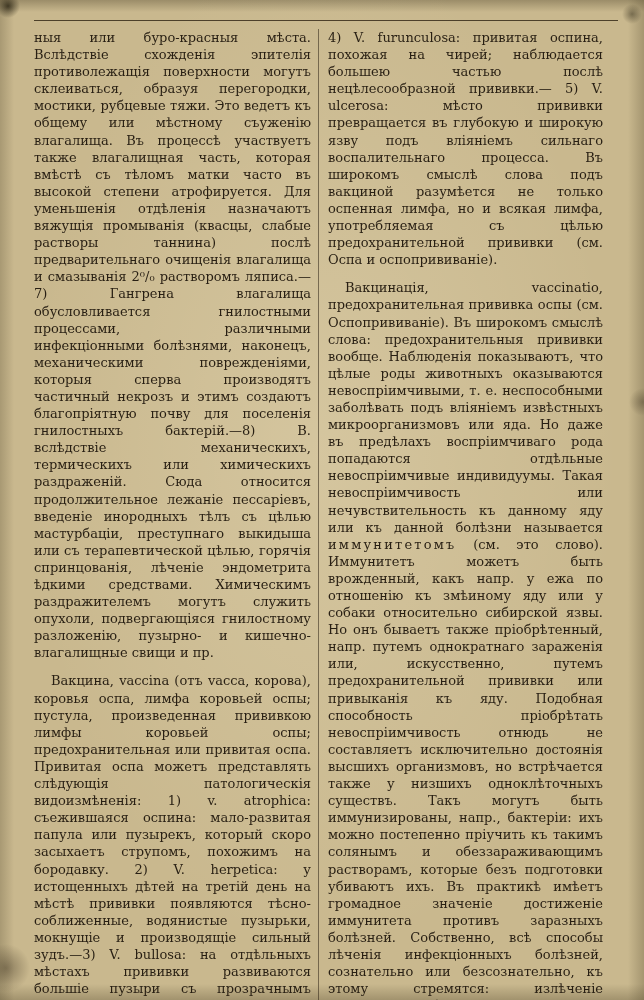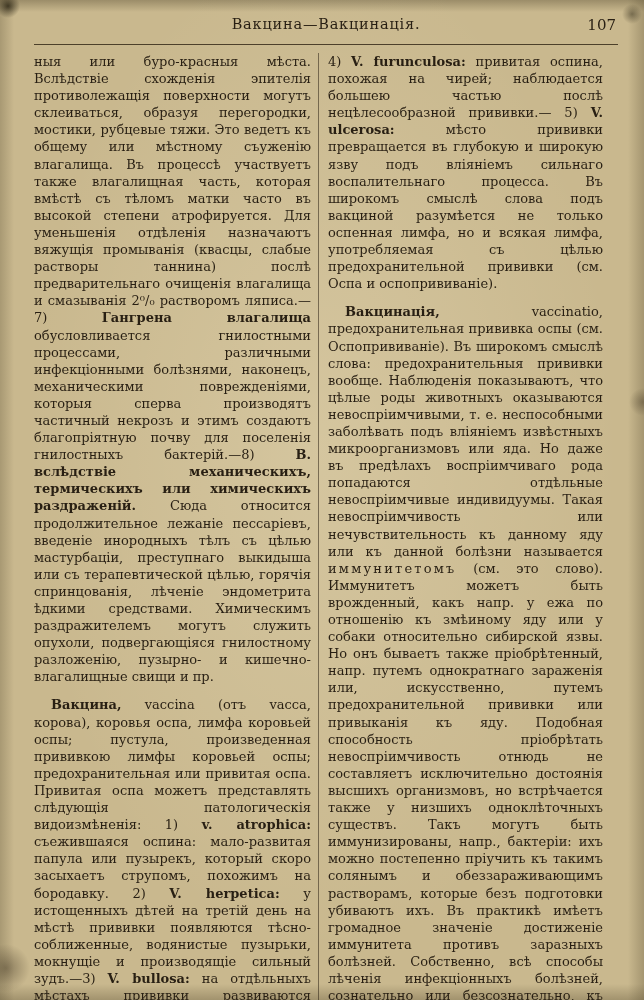--- a/index.html
+++ b/index.html
@@ -71,31 +71,27 @@
     width: 0;
     border-left: 1px solid rgba(45,35,20,0.55);
   }
   p.para {
     margin: 0;
   }
   p.para.indent {
     text-indent: 17px;
     margin-top: 11px;
   }
-  .b  { font-weight: 700; }
+  .b  { font-weight: 400; }
   .sp { letter-spacing: 2.2px; margin-top: 12px; }
 </style>
 </head>
 <body>
 
 <div class="page">
-  <div class="header">
-    <span class="running-title">Вакцина—Вакцинація.</span>
-    <span class="page-number">107</span>
-  </div>
   <div class="header-rule"></div>
   <div class="columns">
     <div class="column left">
         <p class="para"><span>ныя или буро-красныя мѣста. Вслѣдствіе схожденія эпителія противолежащія поверхности могутъ склеиваться, образуя перегородки, мостики, рубцевые тяжи. Это ведетъ къ общему или мѣстному съуженію влагалища. Въ процессѣ участвуетъ также влагалищная часть, которая вмѣстѣ съ тѣломъ матки часто въ высокой степени атрофируется. Для уменьшенія отдѣленія назначаютъ вяжущія промыванія (квасцы, слабые растворы таннина) послѣ предварительнаго очищенія влагалища и смазыванія 2⁰/₀ растворомъ ляписа.— 7) </span><span class="b">Гангрена влагалища</span><span> обусловливается гнилостными процессами, различными инфекціонными болѣзнями, наконецъ, механическими поврежденіями, которыя сперва производятъ частичный некрозъ и этимъ создаютъ благопріятную почву для поселенія гнилостныхъ бактерій.—8) </span><span class="b">В. вслѣдствіе механическихъ, термическихъ или химическихъ раздраженій.</span><span> Сюда относится продолжительное лежаніе пессаріевъ, введеніе инородныхъ тѣлъ съ цѣлью мастурбаціи, преступнаго выкидыша или съ терапевтической цѣлью, горячія спринцованія, лѣченіе эндометрита ѣдкими средствами. Химическимъ раздражителемъ могутъ служить опухоли, подвергающіяся гнилостному разложенію, пузырно- и кишечно-влагалищные свищи и пр.</span></p>
         <p class="para indent"><span class="b">Вакцина,</span><span> vaccina (отъ vacca, корова), коровья оспа, лимфа коровьей оспы; пустула, произведенная прививкою лимфы коровьей оспы; предохранительная или привитая оспа. Привитая оспа можетъ представлять слѣдующія патологическія видоизмѣненія: 1) </span><span class="b">v. atrophica:</span><span> съежившаяся оспина: мало-развитая папула или пузырекъ, который скоро засыхаетъ струпомъ, похожимъ на бородавку. 2) </span><span class="b">V. herpetica:</span><span> у истощенныхъ дѣтей на третій день на мѣстѣ прививки появляются тѣсно-соближенные, водянистые пузырьки, мокнущіе и производящіе сильный зудъ.—3) </span><span class="b">V. bullosa:</span><span> на отдѣльныхъ мѣстахъ прививки развиваются большіе пузыри съ прозрачнымъ содержимымъ.—</span></p>
       </div>
     <div class="divider"></div>
     <div class="column right">
         <p class="para"><span>4) </span><span class="b">V. furunculosa:</span><span> привитая оспина, похожая на чирей; наблюдается большею частью послѣ нецѣлесообразной прививки.— 5) </span><span class="b">V. ulcerosa:</span><span> мѣсто прививки превращается въ глубокую и широкую язву подъ вліяніемъ сильнаго воспалительнаго процесса. Въ широкомъ смыслѣ слова подъ вакциной разумѣется не только оспенная лимфа, но и всякая лимфа, употребляемая съ цѣлью предохранительной прививки (см. Оспа и оспопрививаніе).</span></p>
         <p class="para indent"><span class="b">Вакцинація,</span><span> vaccinatio, предохранительная прививка оспы (см. Оспопрививаніе). Въ широкомъ смыслѣ слова: предохранительныя прививки вообще. Наблюденія показываютъ, что цѣлые роды животныхъ оказываются невоспріимчивыми, т. е. неспособными заболѣвать подъ вліяніемъ извѣстныхъ микроорганизмовъ или яда. Но даже въ предѣлахъ воспріимчиваго рода попадаются отдѣльные невоспріимчивые индивидуумы. Такая невоспріимчивость или нечувствительность къ данному яду или къ данной болѣзни называется </span><span class="sp">иммунитетомъ</span><span> (см. это слово). Иммунитетъ можетъ быть врожденный, какъ напр. у ежа по отношенію къ змѣиному яду или у собаки относительно сибирской язвы. Но онъ бываетъ также пріобрѣтенный, напр. путемъ однократнаго зараженія или, искусственно, путемъ предохранительной прививки или привыканія къ яду. Подобная способность пріобрѣтать невоспріимчивость отнюдь не составляетъ исключительно достоянія высшихъ организмовъ, но встрѣчается также у низшихъ одноклѣточныхъ существъ. Такъ могутъ быть иммунизированы, напр., бактеріи: ихъ можно постепенно пріучить къ такимъ солянымъ и обеззараживающимъ растворамъ, которые безъ подготовки убиваютъ ихъ. Въ практикѣ имѣетъ громадное значеніе достиженіе иммунитета противъ заразныхъ болѣзней. Собственно, всѣ способы лѣченія инфекціонныхъ болѣзней, сознательно или безсознательно, къ этому стремятся: излѣченіе инфекціонной болѣзни означаетъ вѣдь, что организмъ пріобрѣлъ иммунитетъ, что онъ</span></p>

